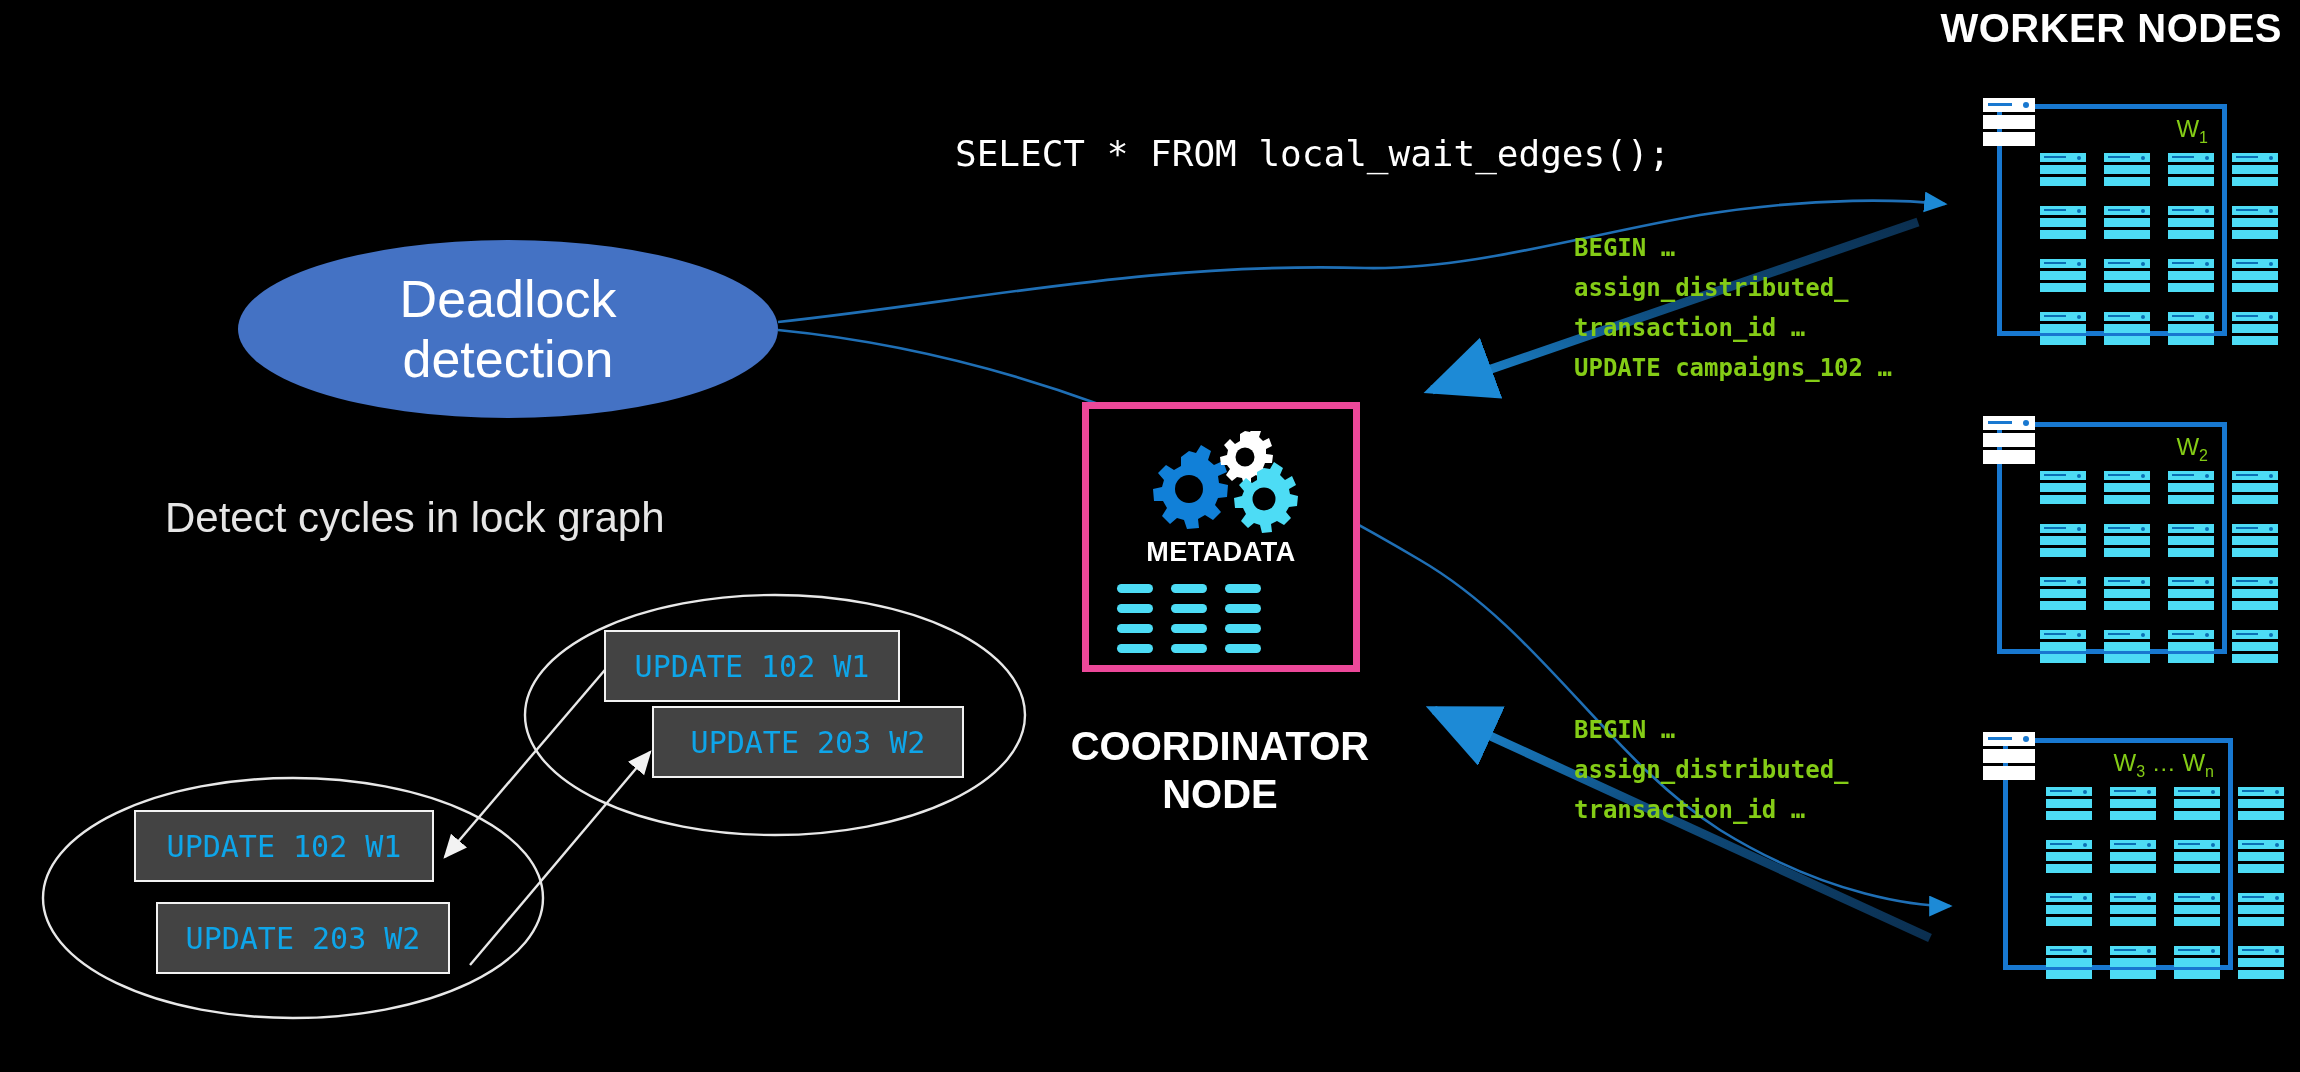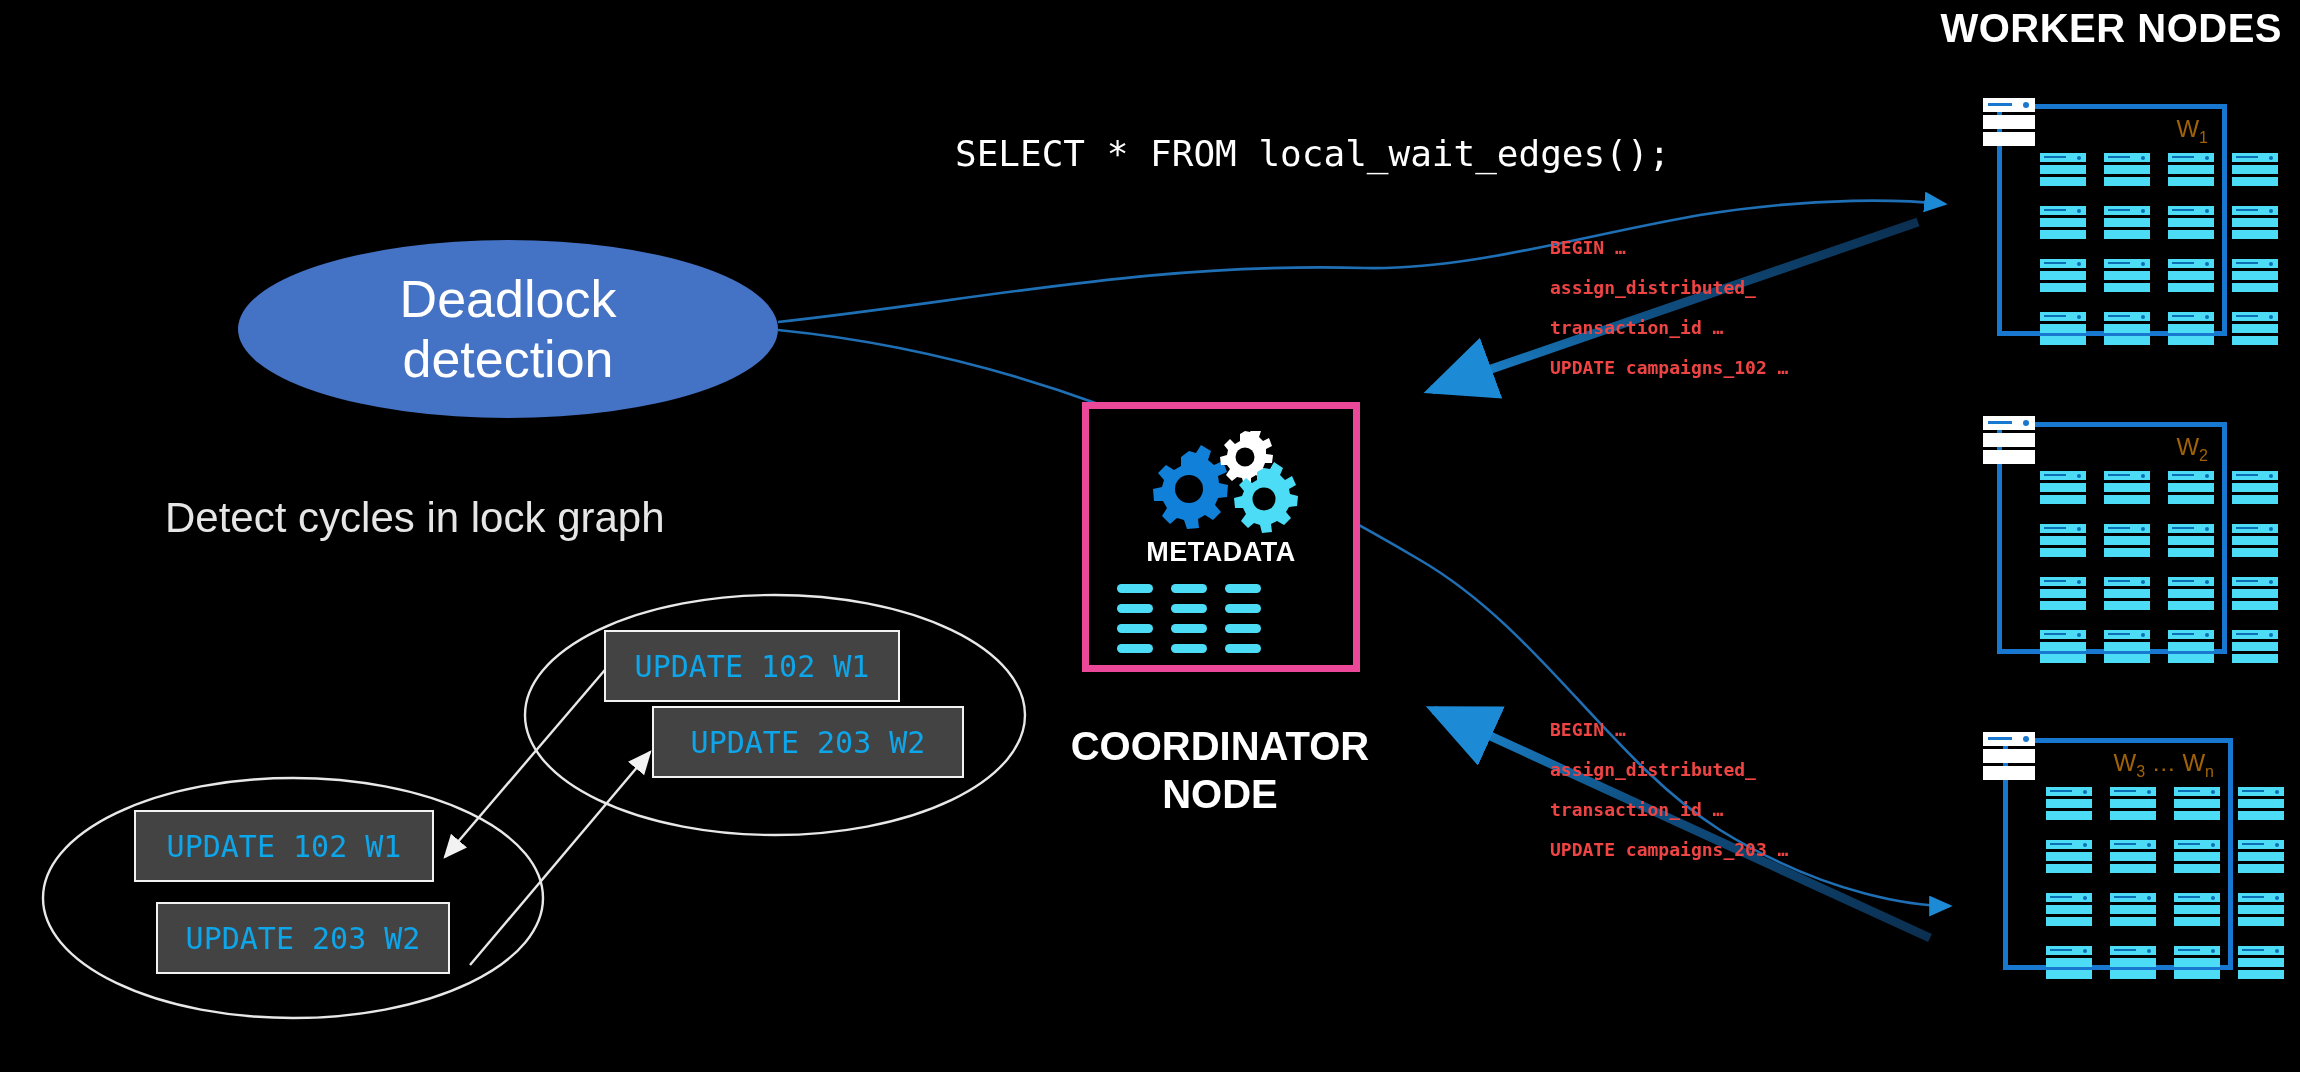--- a/index.html
+++ b/index.html
@@ -29,42 +29,42 @@
   
   .sql-line{left:955px;top:133px;font-family:"DejaVu Sans Mono",monospace;
     font-size:36px;color:#fff;white-space:nowrap;}
   .squig{
     text-decoration-color:#e03030;
     text-decoration-style:wavy;
     text-decoration-thickness:2px;
     text-underline-offset:4px;}
 
   
-  .codeblock{font-family:"DejaVu Sans Mono",monospace;font-size:18px;color:#ef4444;
-    font-weight:bold;line-height:40px;white-space:nowrap;}
+  .codeblock{font-family:"DejaVu Sans Mono",monospace;font-size:24px;color:#84cc16;
+    font-weight:bold;line-height:40px;white-space:nowrap;margin-left:24px;}
   .codeblock .ln{display:block;height:40px;}
 
   
   .lockbox{background:#434343;border:2px solid #f2f2f2;color:#0ea5e9;
     font-family:"DejaVu Sans Mono",monospace;font-size:30px;
     display:flex;align-items:center;justify-content:center;box-sizing:border-box;text-align:right;}
 
   
   .meta-card{left:1082px;top:402px;width:278px;height:270px;
     border:7px solid #ec4899;box-sizing:border-box;background:#000;}
   .meta-label{position:absolute;left:0;right:0;top:128px;text-align:center;
     color:#fff;font-weight:bold;font-size:27px;letter-spacing:.5px;}
   .meta-rows{position:absolute;left:28px;top:175px;width:222px;
     display:flex;flex-direction:column;gap:11px;}
   .meta-row{display:flex;gap:18px;}
   .meta-bar{width:36px;height:9px;border-radius:5px;background:#4DDCF5;}
 
   
   .worker-box{position:absolute;border:5px solid #1878d0;box-sizing:border-box;background:#000;}
-  .worker-tag{position:absolute;right:14px;top:6px;color:#a16207;font-size:24px;white-space:nowrap;}
+  .worker-tag{position:absolute;right:14px;top:6px;color:#84cc16;font-size:24px;white-space:nowrap;}
   .worker-tag sub{font-size:16px;}
   .srv-grid{position:absolute;left:38px;top:44px;display:grid;
     grid-template-columns:repeat(4,1fr);grid-auto-rows:auto;column-gap:18px;row-gap:17px;}
   .srv{width:46px;}
   .srv i{display:block;height:9px;background:#4DDCF5;margin-bottom:3px;position:relative;}
   .srv i.top::before{content:"";position:absolute;left:4px;top:3px;width:22px;height:2px;background:#0a6fb5;}
   .srv i.top::after{content:"";position:absolute;right:5px;top:2.5px;width:4px;height:4px;border-radius:50%;background:#0a6fb5;}
 
   
   .corner-srv{position:absolute;width:52px;}
@@ -139,21 +139,20 @@
     <span class="ln"><span>BEGIN …</span></span>
     <span class="ln"><span class="squig">assign_distributed_</span></span>
     <span class="ln"><span class="squig">transaction_id</span><span> …</span></span>
     <span class="ln"><span>UPDATE campaigns_102 …</span></span>
   </div>
 
   <div class="abs codeblock" style="left:1550px;top:710px;">
     <span class="ln"><span>BEGIN …</span></span>
     <span class="ln"><span class="squig">assign_distributed_</span></span>
     <span class="ln"><span class="squig">transaction_id</span><span> …</span></span>
-    <span class="ln"><span>UPDATE campaigns_203 …</span></span>
   </div>
 
   <div class="abs meta-card">
     <svg style="position:absolute;left:54px;top:22px;width:170px;height:105px;" viewBox="0 0 170 105">
 
       <g transform="translate(46,58)">
         <path fill="#1180D8" d="M0,-38 L7,-36 L12,-44 L22,-38 L19,-29 L25,-24 L34,-28 L38,-17 L29,-13 L30,-6 L39,-4 L38,8 L29,9 L26,16 L32,23 L24,31 L16,26 L9,30 L10,39 L-2,40 L-5,31 L-12,29 L-19,35 L-27,27 L-22,19 L-26,12 L-35,12 L-36,0 L-27,-2 L-25,-9 L-31,-16 L-23,-24 L-15,-19 L-8,-23 L-8,-32 Z"></path>
         <circle cx="0" cy="0" r="14" fill="#000"></circle>
       </g>
 

